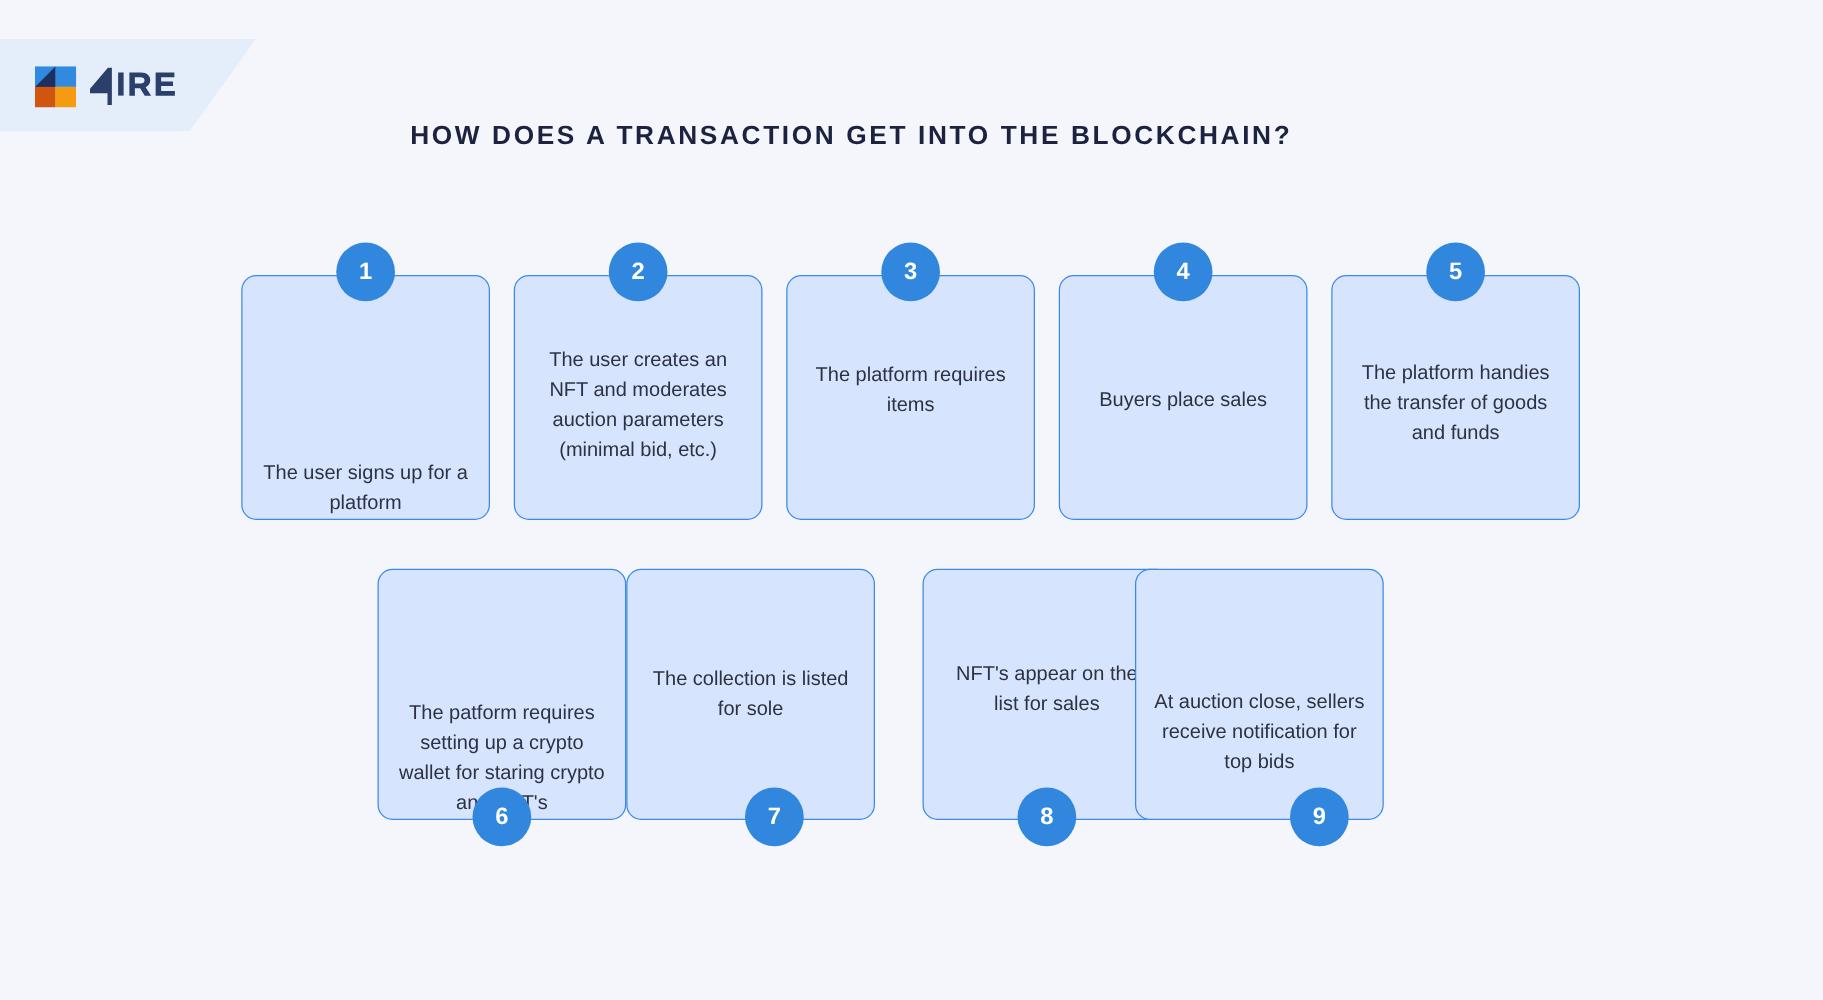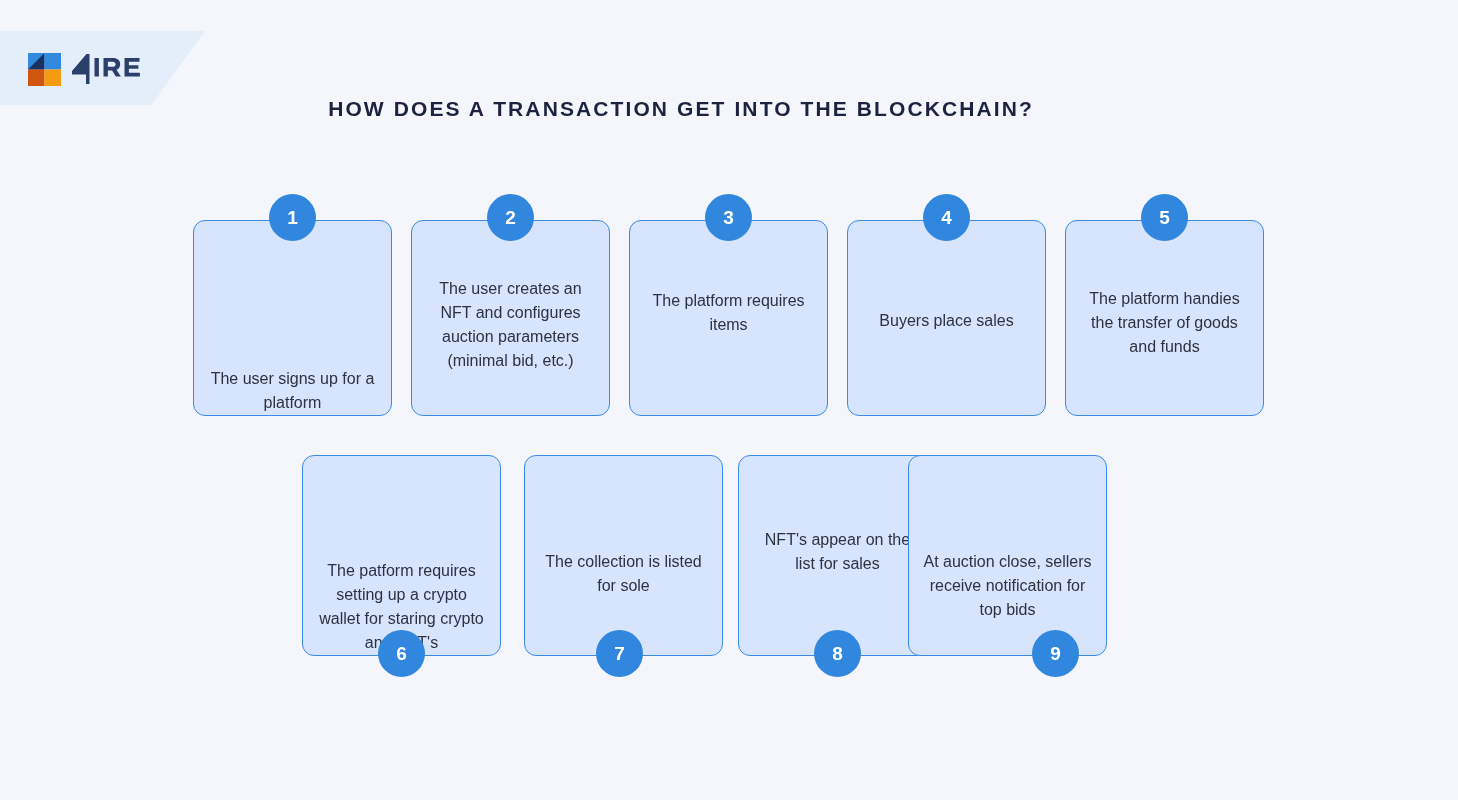--- a/index.html
+++ b/index.html
@@ -139,21 +139,21 @@
 <div class="page-title">HOW DOES A TRANSACTION GET INTO THE BLOCKCHAIN?</div>
 
 <div class="row-top">
 
   <div class="step-card" style="left:193px">
     <div class="step-text">The user signs up for a platform</div>
   </div>
   <div class="step-badge" style="left:269px">1</div>
 
   <div class="step-card align-upper" style="left:411px">
-    <div class="step-text">The user creates an NFT and configures auction parameters (minimal bid, etc.)</div>
+    <div class="step-text">The user creates an NFT and moderates auction parameters (minimal bid, etc.)</div>
   </div>
   <div class="step-badge" style="left:487px">2</div>
 
   <div class="step-card align-upper" style="left:629px;padding-top:68px">
     <div class="step-text">The platform requires items</div>
   </div>
   <div class="step-badge" style="left:705px">3</div>
 
   <div class="step-card align-upper" style="left:847px;padding-top:88px">
     <div class="step-text">Buyers place sales</div>
@@ -167,21 +167,21 @@
 
 </div>
 
 <div class="row-bottom">
 
   <div class="step-card" style="left:302px;align-items:flex-end;padding-top:40px">
     <div class="step-text">The patform requires setting up a crypto wallet for staring crypto and NFT's</div>
   </div>
   <div class="step-badge" style="left:378px">6</div>
 
-  <div class="step-card" style="left:524px;align-items:center;padding-top:37px">
+  <div class="step-card" style="left:501px;align-items:flex-start;padding-top:76px">
     <div class="step-text">The collection is listed for sole</div>
   </div>
   <div class="step-badge" style="left:596px">7</div>
 
   <div class="step-card" style="left:738px;align-items:flex-start;padding-top:72px">
     <div class="step-text">NFT's appear on the list for sales</div>
   </div>
   <div class="step-badge" style="left:814px">8</div>
 
   <div class="step-card" style="left:908px;align-items:center;padding-top:60px">

